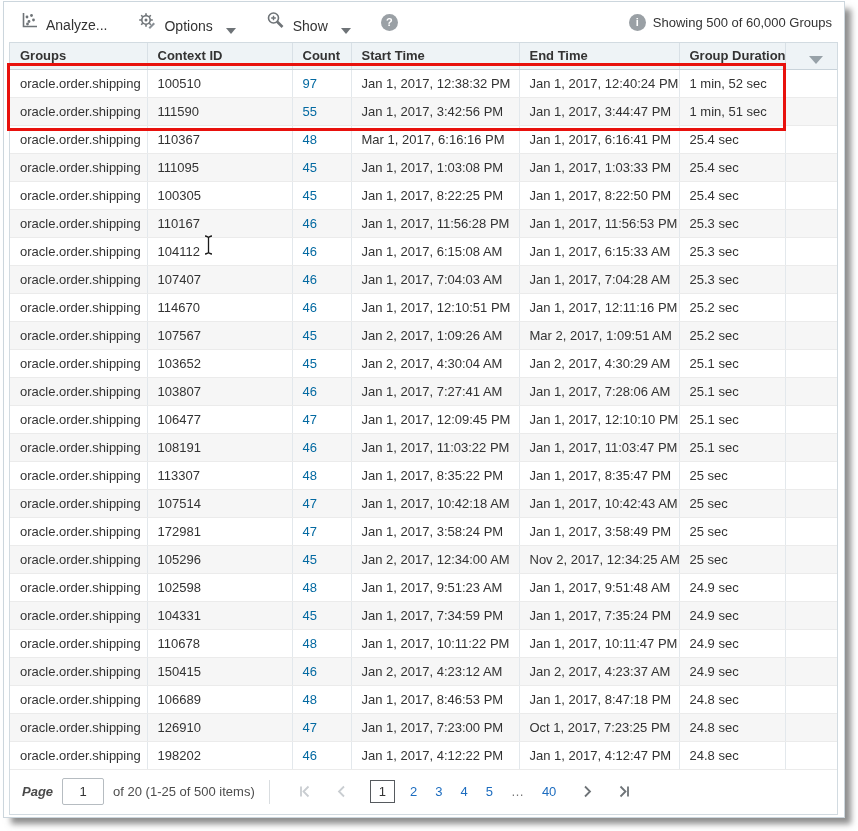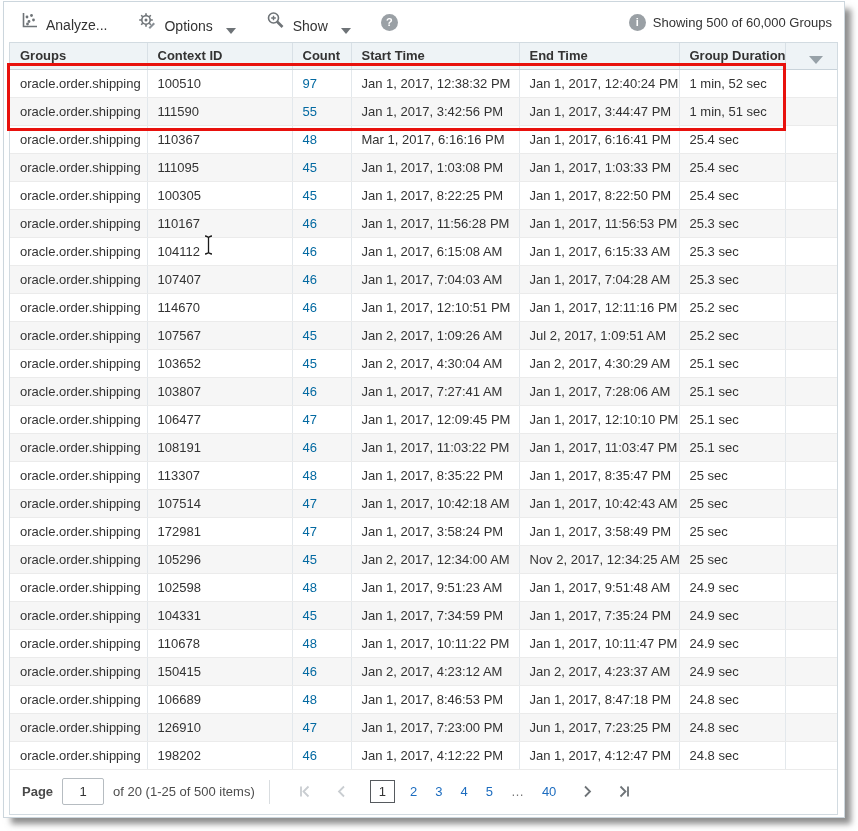--- a/index.html
+++ b/index.html
@@ -81,21 +81,21 @@
     border-left: 7px solid transparent;
     border-right: 7px solid transparent;
     border-top: 8px solid #97a1a8;
   }
   
   .pager {
     display: flex; align-items: center;
     height: 44px; padding: 0 10px 0 12px;
     font-size: 13px; color: #4d4d4d;
   }
-  .pager .page-label { font-weight: bold; color: #4a4a4a; margin-right: 9px; }
+  .pager .page-label { font-weight: bold; color: #4a4a4a; margin-right: 9px; font-style: italic; }
   .page-input {
     width: 42px; height: 27px;
     border: 1px solid #b6bcc1; border-radius: 2px;
     text-align: center; font-size: 13px; color: #333;
     font-family: "Liberation Sans", sans-serif;
     margin-right: 9px;
   }
   .pager .sep { width: 1px; height: 24px; background: #d9dde0; margin: 0 16px 0 14px; }
   .nav-btn { display: inline-flex; align-items: center; padding: 0 11px; cursor: pointer; }
   .nav-btn.disabled { color: #c9cdd1; cursor: default; }
@@ -282,21 +282,21 @@
             <td>Jan 1, 2017, 12:10:51 PM</td>
             <td>Jan 1, 2017, 12:11:16 PM</td>
             <td>25.2 sec</td>
             <td></td>
           </tr>
           <tr class="even">
             <td>oracle.order.shipping</td>
             <td>107567</td>
             <td><a class="count-link">45</a></td>
             <td>Jan 2, 2017, 1:09:26 AM</td>
-            <td>Jul 2, 2017, 1:09:51 AM</td>
+            <td>Mar 2, 2017, 1:09:51 AM</td>
             <td>25.2 sec</td>
             <td></td>
           </tr>
           <tr class="odd">
             <td>oracle.order.shipping</td>
             <td>103652</td>
             <td><a class="count-link">45</a></td>
             <td>Jan 2, 2017, 4:30:04 AM</td>
             <td>Jan 2, 2017, 4:30:29 AM</td>
             <td>25.1 sec</td>
@@ -408,21 +408,21 @@
             <td>Jan 1, 2017, 8:46:53 PM</td>
             <td>Jan 1, 2017, 8:47:18 PM</td>
             <td>24.8 sec</td>
             <td></td>
           </tr>
           <tr class="even">
             <td>oracle.order.shipping</td>
             <td>126910</td>
             <td><a class="count-link">47</a></td>
             <td>Jan 1, 2017, 7:23:00 PM</td>
-            <td>Jun 1, 2017, 7:23:25 PM</td>
+            <td>Oct 1, 2017, 7:23:25 PM</td>
             <td>24.8 sec</td>
             <td></td>
           </tr>
           <tr class="odd">
             <td>oracle.order.shipping</td>
             <td>198202</td>
             <td><a class="count-link">46</a></td>
             <td>Jan 1, 2017, 4:12:22 PM</td>
             <td>Jan 1, 2017, 4:12:47 PM</td>
             <td>24.8 sec</td>

